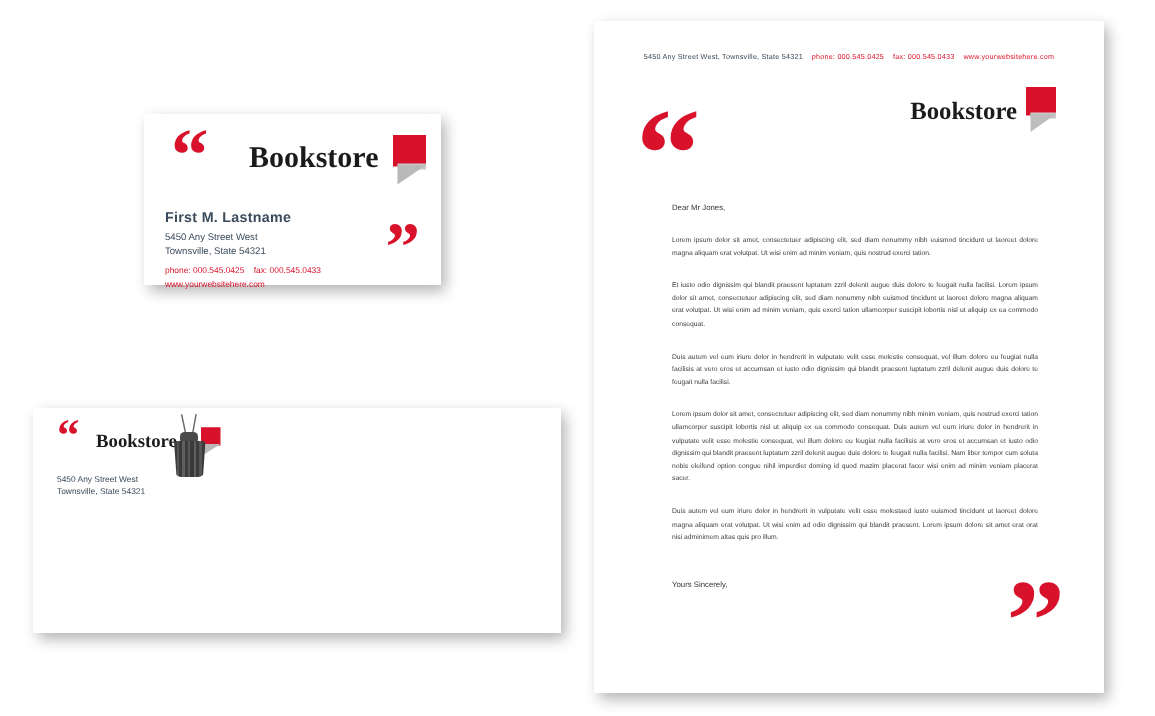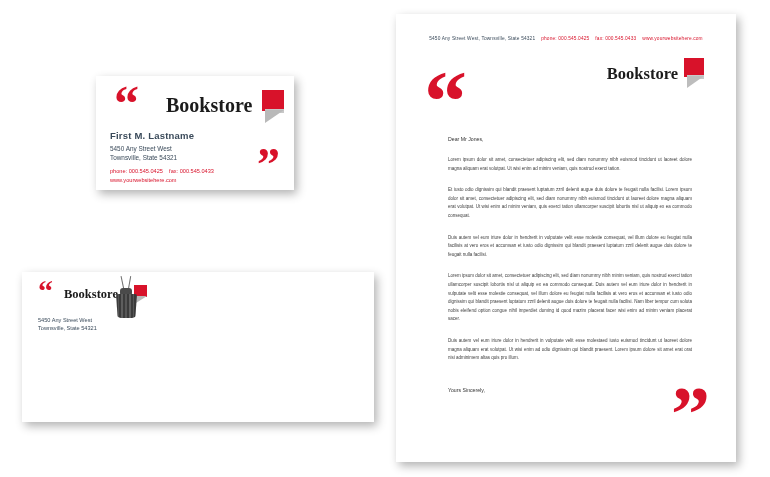--- a/index.html
+++ b/index.html
@@ -91,21 +91,21 @@
     border-bottom: 13px solid transparent;
   }
   .book-mark .pageD {
     position: absolute;
     left: 3px; top: 19px;
     width: 19px; height: 4px;
     background: #c8c8c8;
   }
 
   .bc-name {
-    margin-top: 0;
+    margin-top: 10px;
     font-size: 9.5px;
     color: #3a4a5a;
     font-weight: 700;
     letter-spacing: 0.2px;
   }
   .bc-addr {
     margin-top: 3px;
     font-size: 6.4px;
     color: #3a4a5a;
     line-height: 9px;

